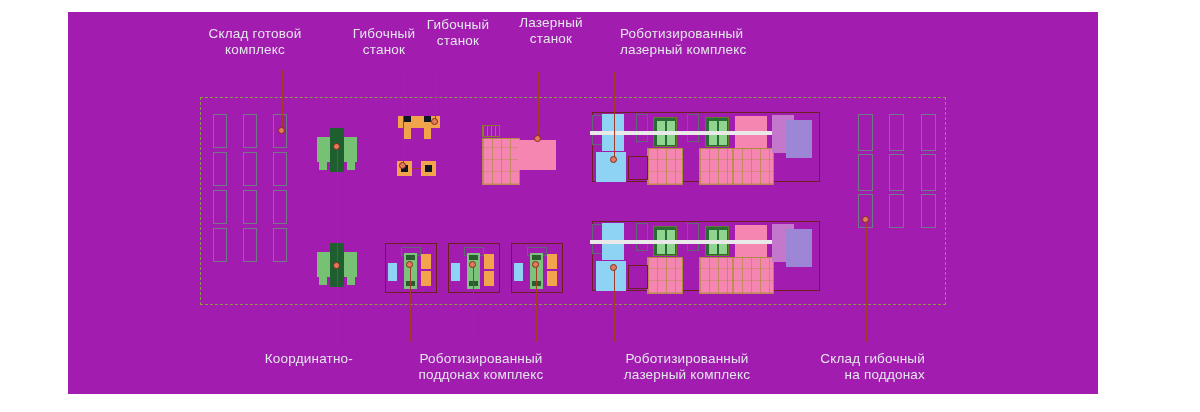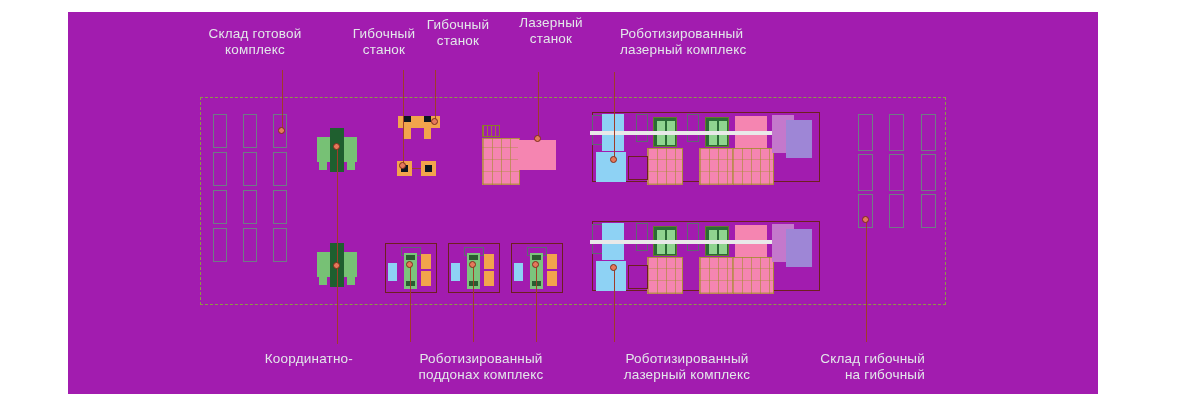--- a/index.html
+++ b/index.html
@@ -248,16 +248,16 @@
   <div class="lbl" style="left:338px;top:339px;width:150px;text-align:center;">
     <div>Роботизированный</div>
     <div>поддонах комплекс</div>
   </div>
   <div class="lbl" style="left:544px;top:339px;width:150px;text-align:center;">
     <div>Роботизированный</div>
     <div>лазерный комплекс</div>
   </div>
   <div class="lbl" style="left:717px;top:339px;width:140px;text-align:right;">
     <div>Склад гибочный</div>
-    <div>на гибочный</div>
+    <div>на поддонах</div>
   </div>
 
 </div>
 
 </body></html>

